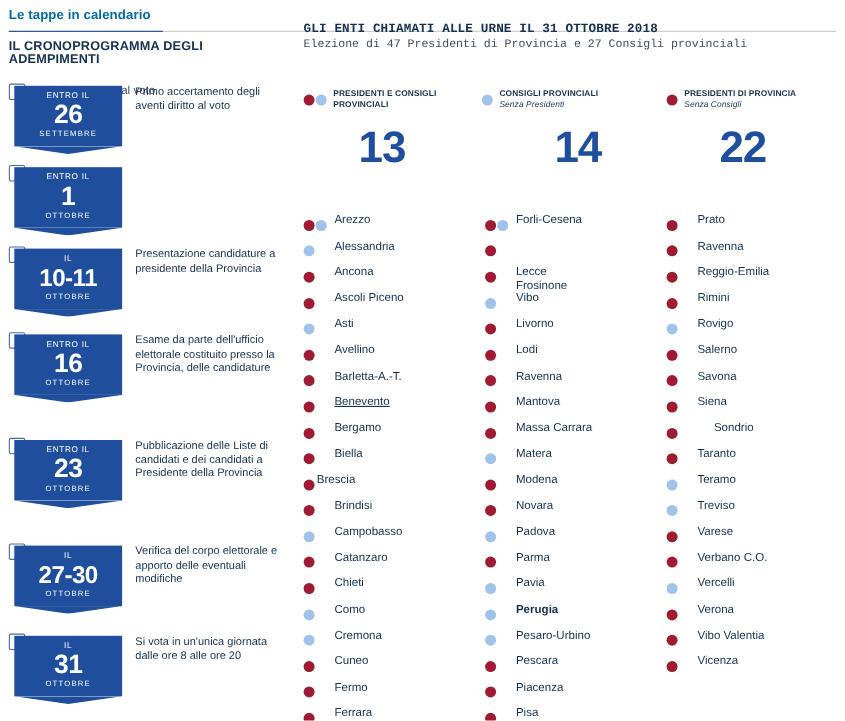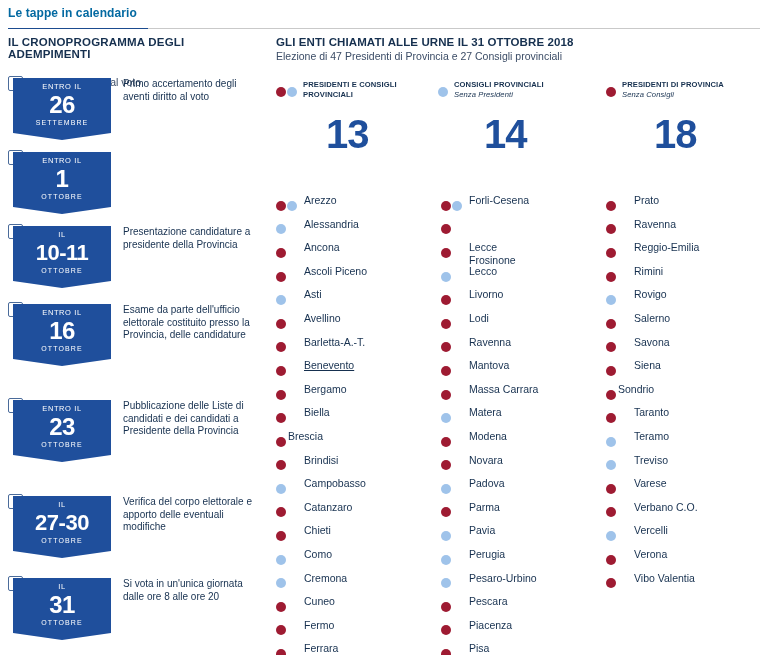--- a/index.html
+++ b/index.html
@@ -55,21 +55,21 @@
     position:absolute;left:5px;width:98px;height:7px;
     background:#1f4f9c;
     clip-path:polygon(0 0,100% 0,50% 100%);
   }
   .step-text{
     position:absolute;left:115px;top:2px;width:142px;
     font-size:10px;line-height:12.5px;color:#16304f;
   }
 
   
-  .rightcol{position:absolute;left:276px;top:36px;width:488px;}
+  .rightcol{position:absolute;left:276px;top:20px;width:488px;font-family:Liberation Mono, monospace;}
   .right-h1{font-size:11.5px;font-weight:bold;color:#16304f;letter-spacing:0.1px;}
   .right-h2{font-size:10.5px;color:#3b4c66;margin-top:2px;}
 
   .legend{position:absolute;left:276px;top:80px;width:488px;height:26px;}
   .legend-item{position:absolute;top:0;}
   .legend-txt{position:absolute;left:0;top:0;font-size:7.6px;line-height:9.5px;color:#16304f;font-weight:bold;letter-spacing:0.1px;}
   .legend-txt .it{font-weight:normal;font-style:italic;}
 
   .dot{display:inline-block;width:10px;height:10px;border-radius:50%;vertical-align:middle;}
   .dot.red{background:#9e1b32;}
@@ -197,22 +197,22 @@
         <span style="position: absolute; left: 0px; top: 2px;"><span class="dot red" style="margin-right: 1px;"></span></span>
         <div class="legend-txt" style="left: 16px;">
           <div>PRESIDENTI DI PROVINCIA</div>
           <div class="it">Senza Consigli</div>
         </div>
       </div>
     </div>
 
   <div class="counts" id="counts">
       <div class="count" style="left: 50px;">13</div>
-      <div class="count" style="left: 208px;">14</div>
-      <div class="count" style="left: 378px;">18</div>
+      <div class="count" style="left: 228px;">14</div>
+      <div class="count" style="left: 378px;">22</div>
     </div>
 
   <div class="listwrap" id="listwrap">
       <div class="list" style="left: 0px; width: 160px;">
         <div class="litem">
           <span class="dots"><span class="dot red"></span><span class="dot blue"></span></span>
           <span class="nm" style="left: 28px;">Arezzo</span>
         </div>
         <div class="litem">
           <span class="dots"><span class="dot blue"></span></span>
@@ -299,21 +299,21 @@
         <div class="litem">
           <span class="dots"><span class="dot red"></span></span>
           <span class="nm" style="left: 28px; margin-top: 36px;">Frosinone</span>
         </div>
         <div class="litem">
           <span class="dots"><span class="dot red"></span></span>
           <span class="nm" style="left: 28px;">Lecce</span>
         </div>
         <div class="litem">
           <span class="dots"><span class="dot blue"></span></span>
-          <span class="nm" style="left: 28px;">Lecco</span>
+          <span class="nm" style="left: 28px;">Vibo</span>
         </div>
         <div class="litem">
           <span class="dots"><span class="dot red"></span></span>
           <span class="nm" style="left: 28px;">Livorno</span>
         </div>
         <div class="litem">
           <span class="dots"><span class="dot red"></span></span>
           <span class="nm" style="left: 28px;">Lodi</span>
         </div>
         <div class="litem">
@@ -347,21 +347,21 @@
         <div class="litem">
           <span class="dots"><span class="dot red"></span></span>
           <span class="nm" style="left: 28px;">Parma</span>
         </div>
         <div class="litem">
           <span class="dots"><span class="dot blue"></span></span>
           <span class="nm" style="left: 28px;">Pavia</span>
         </div>
         <div class="litem">
           <span class="dots"><span class="dot blue"></span></span>
-          <span class="nm" style="left: 28px;">Perugia</span>
+          <span class="nm" style="left: 28px; font-weight: bold;">Perugia</span>
         </div>
         <div class="litem">
           <span class="dots"><span class="dot blue"></span></span>
           <span class="nm" style="left: 28px;">Pesaro-Urbino</span>
         </div>
         <div class="litem">
           <span class="dots"><span class="dot red"></span></span>
           <span class="nm" style="left: 28px;">Pescara</span>
         </div>
         <div class="litem">
@@ -401,21 +401,21 @@
         <div class="litem">
           <span class="dots"><span class="dot red"></span></span>
           <span class="nm" style="left: 28px;">Savona</span>
         </div>
         <div class="litem">
           <span class="dots"><span class="dot red"></span></span>
           <span class="nm" style="left: 28px;">Siena</span>
         </div>
         <div class="litem">
           <span class="dots"><span class="dot red"></span></span>
-          <span class="nm" style="left: 12px;">Sondrio</span>
+          <span class="nm" style="left: 43px;">Sondrio</span>
         </div>
         <div class="litem">
           <span class="dots"><span class="dot red"></span></span>
           <span class="nm" style="left: 28px;">Taranto</span>
         </div>
         <div class="litem">
           <span class="dots"><span class="dot blue"></span></span>
           <span class="nm" style="left: 28px;">Teramo</span>
         </div>
         <div class="litem">
@@ -435,16 +435,20 @@
           <span class="nm" style="left: 28px;">Vercelli</span>
         </div>
         <div class="litem">
           <span class="dots"><span class="dot red"></span></span>
           <span class="nm" style="left: 28px;">Verona</span>
         </div>
         <div class="litem">
           <span class="dots"><span class="dot red"></span></span>
           <span class="nm" style="left: 28px;">Vibo Valentia</span>
         </div>
+        <div class="litem">
+          <span class="dots"><span class="dot red"></span></span>
+          <span class="nm" style="left: 28px;">Vicenza</span>
+        </div>
       </div>
     </div>
 
 </div>
 
 </body></html>

